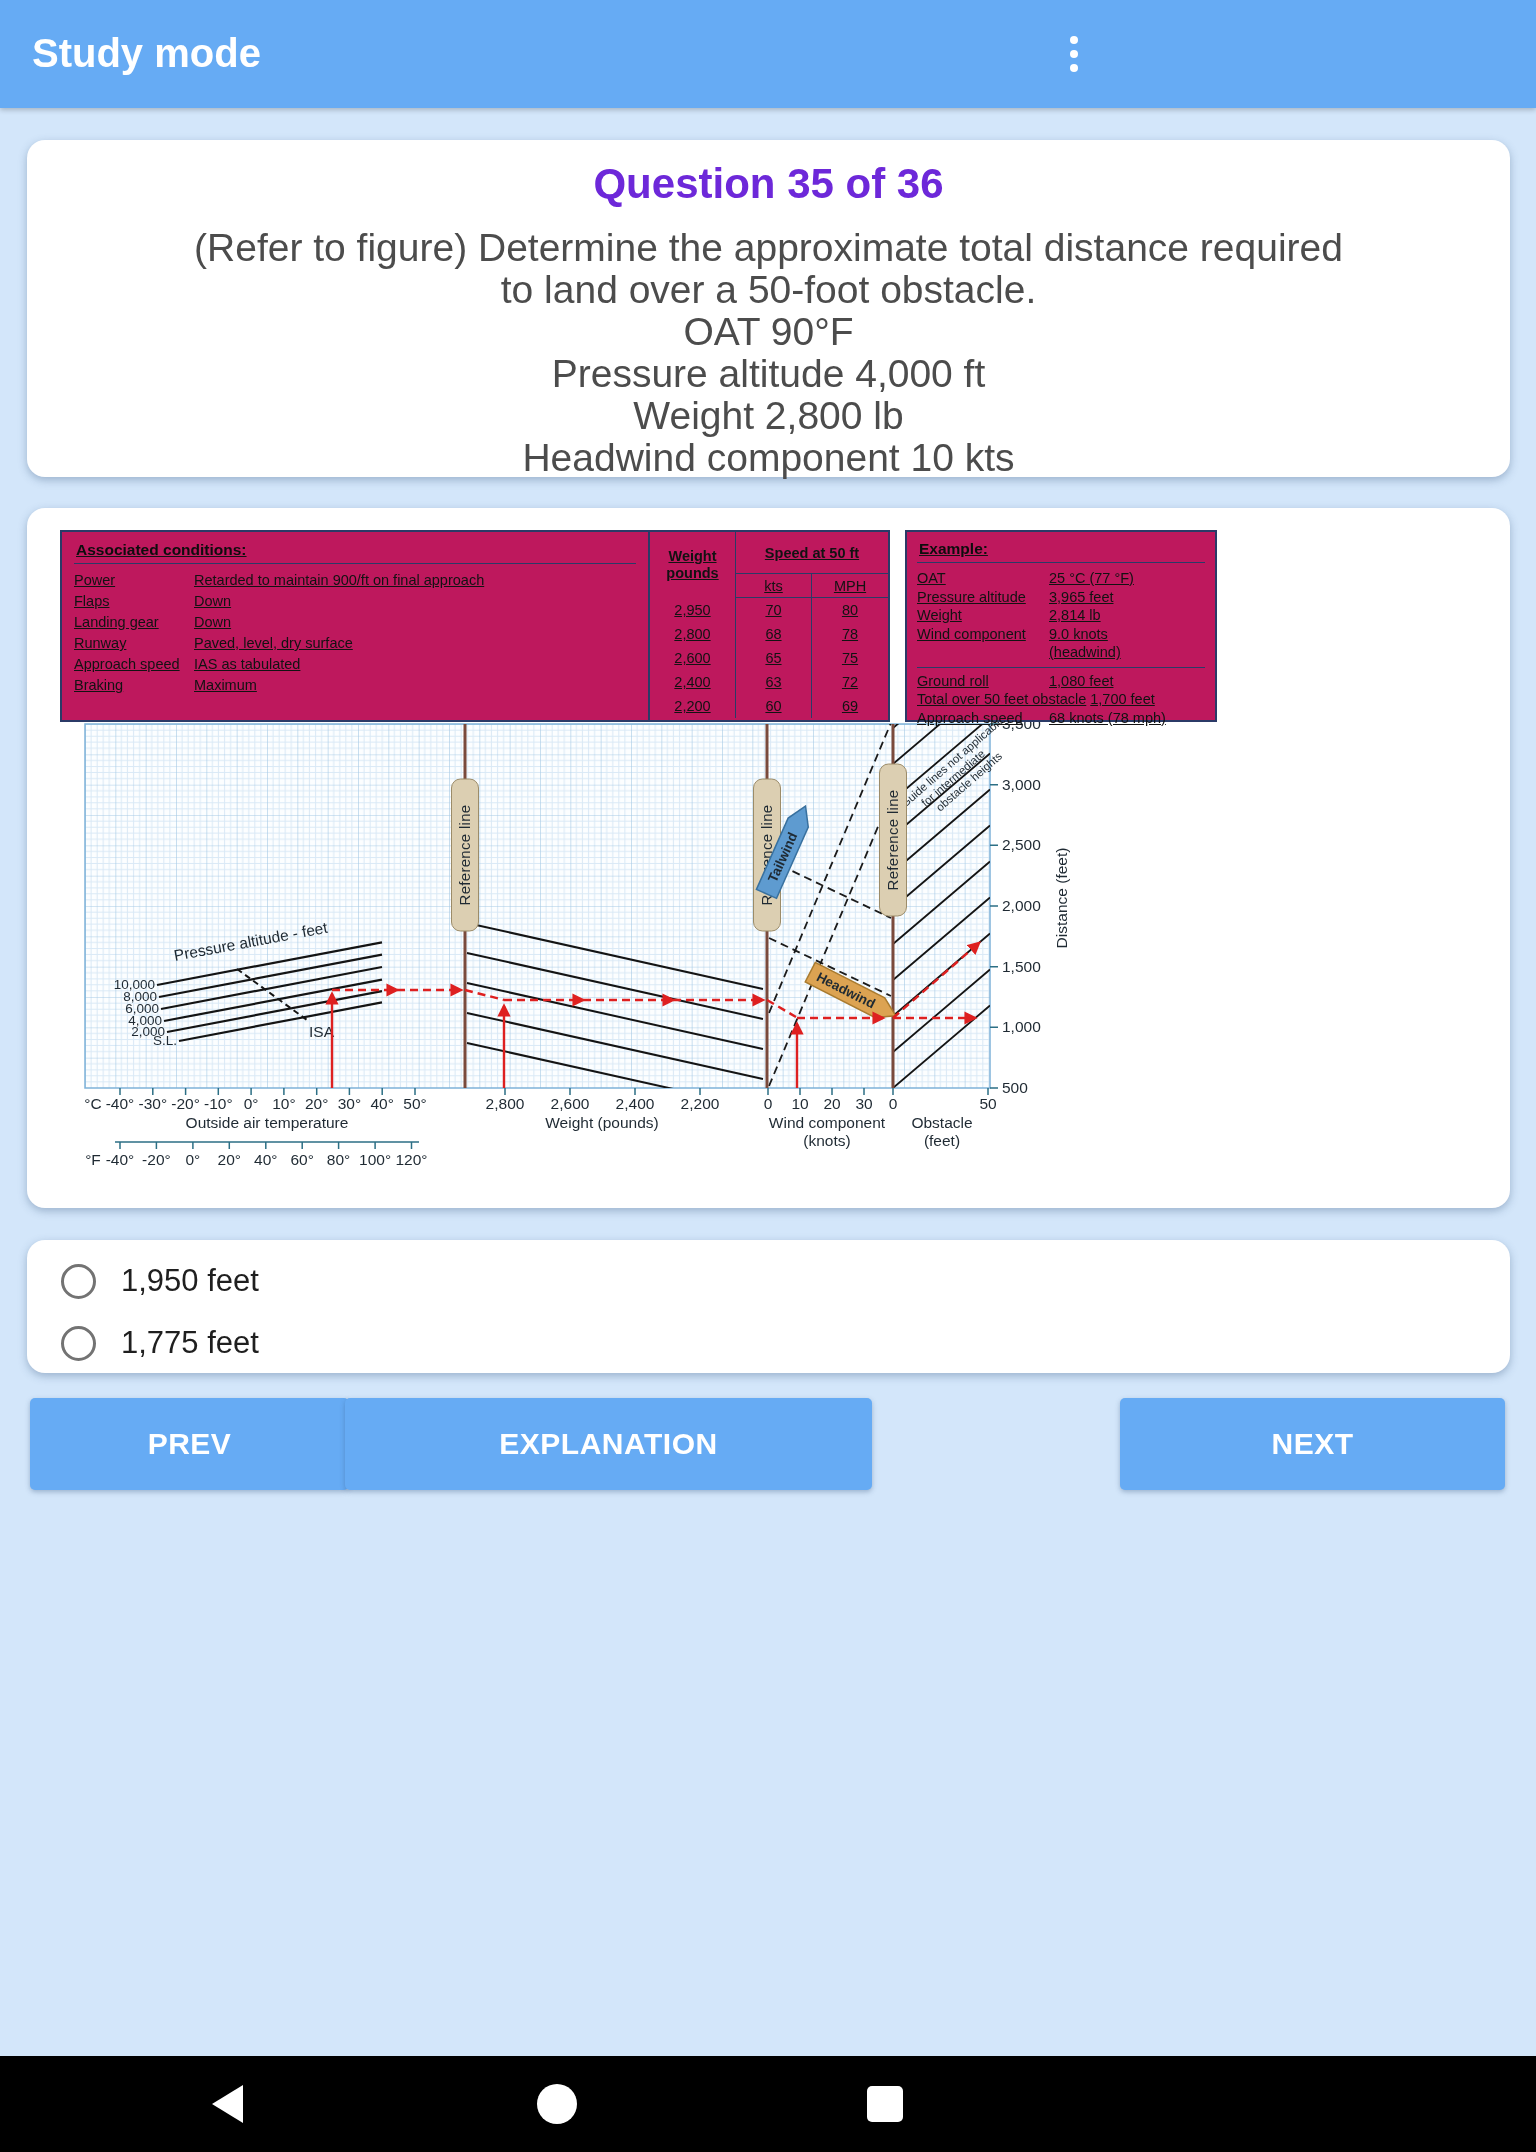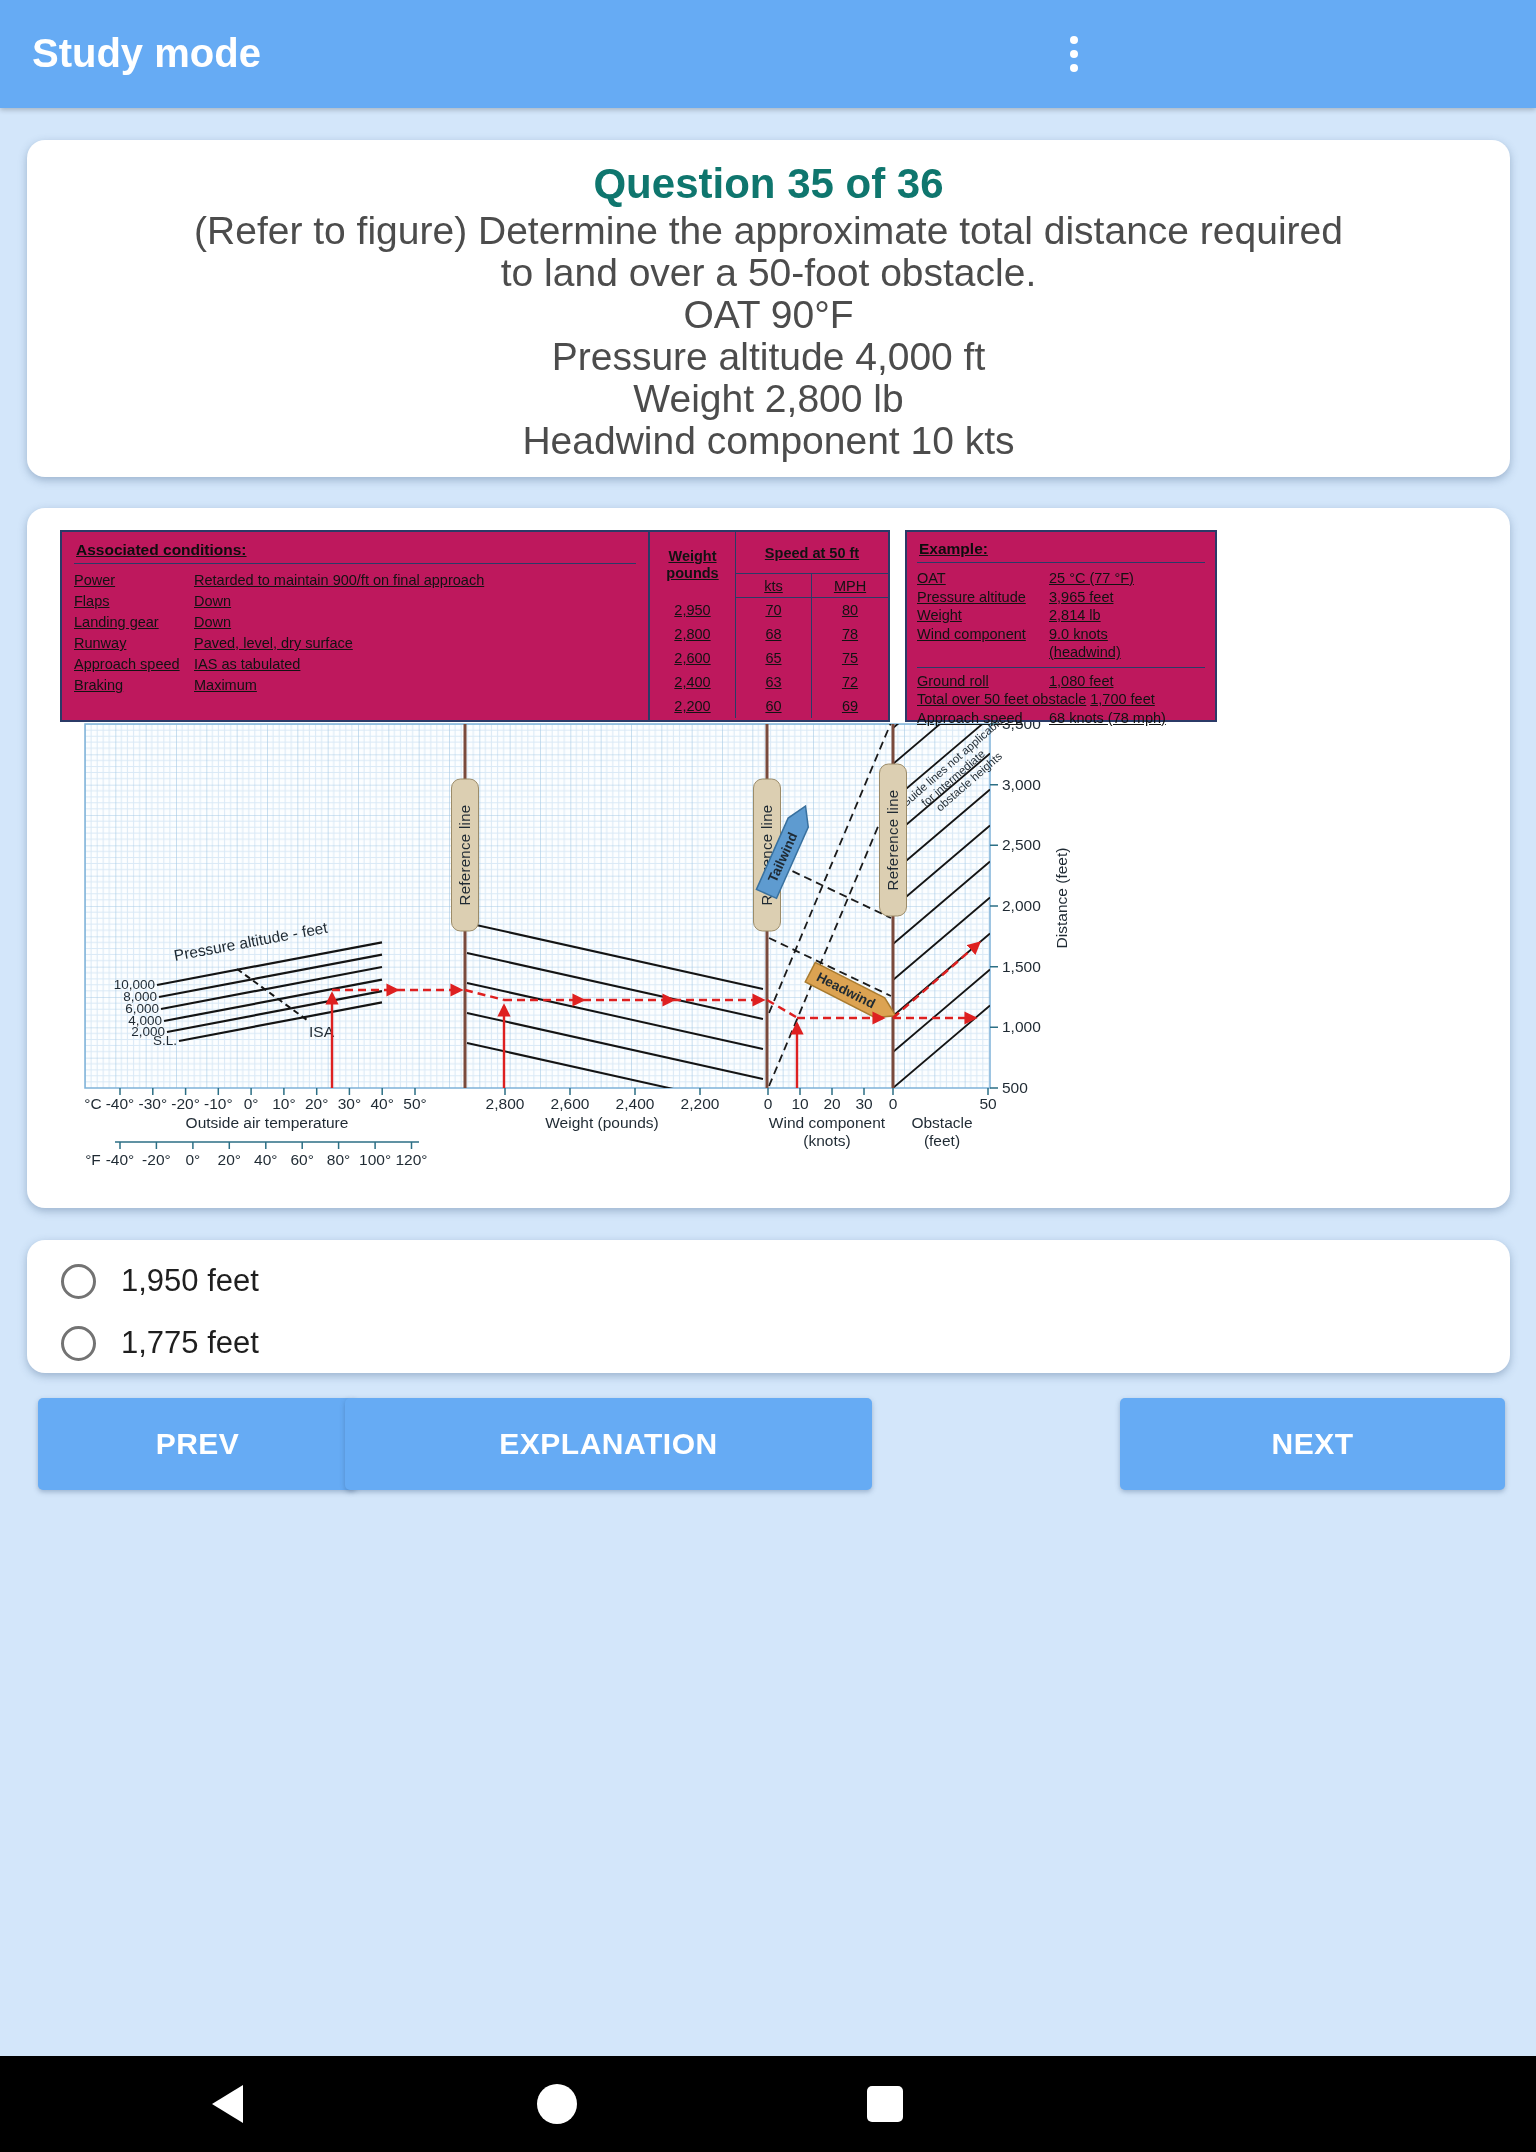--- a/index.html
+++ b/index.html
@@ -9,21 +9,21 @@
   
   .appbar { position:absolute; left:0; top:0; width:1536px; height:108px; background:#66abf4; box-shadow:0 2px 5px rgba(0,0,0,.22); z-index:5; }
   .appbar-title { position:absolute; left:32px; top:50%; transform:translateY(-52%); font-size:40px; font-weight:bold; color:#ffffff; }
   .kebab { position:absolute; left:1062px; top:50%; transform:translateY(-50%); display:flex; flex-direction:column; gap:6px; padding:8px; cursor:pointer; }
   .kebab .dot { width:8px; height:8px; border-radius:50%; background:#ffffff; }
 
   
   .card { position:absolute; left:27px; width:1483px; background:#ffffff; border-radius:18px; box-shadow:0 3px 9px rgba(50,80,120,.35); }
 
   .question-card { top:140px; height:337px; text-align:center; padding:20px 36px; }
-  .q-title { font-size:42px; font-weight:bold; color:#0f766e; margin-bottom:2px; }
+  .q-title { font-size:42px; font-weight:bold; color:#6d28d9; margin-bottom:19px; }
   .q-line { font-size:39px; color:#4c4c4c; line-height:42px; }
 
   .figure-card { top:508px; height:700px; overflow:hidden; }
   .chart-svg { position:absolute; left:0; top:0; z-index:1; }
   .fig-box { position:absolute; z-index:2; background:#be185d; border:2px solid #2b3a67; color:#121212;text-decoration:underline; }
   .box-title { font-size:15.5px; font-weight:bold; color:#0d0d0d; border-bottom:1.5px solid #2b3a67; padding:2px 2px 4px 2px; margin-bottom:6px; }
 
   .cond-box { left:33px; top:22px; width:590px; height:192px; padding:7px 12px; }
   .cond-row { display:grid; grid-template-columns:120px 1fr; font-size:14.5px; line-height:21px; }
 
@@ -44,21 +44,21 @@
 
   
   .answers-card { top:1240px; height:133px; overflow:hidden; }
   .answer-row { position:absolute; left:0; width:100%; height:62px; display:flex; align-items:center; padding-left:34px; cursor:pointer; }
   .answer-row.r0 { top:10px; } .answer-row.r1 { top:72px; }
   .radio { width:35px; height:35px; border:3px solid #737373; border-radius:50%; background:#fff; flex:none; }
   .answer-label { font-size:31px; color:#1f1f1f; margin-left:25px; }
 
   
   .btn { position:absolute; top:1398px; height:92px; background:#66abf4; border:none; border-radius:5px; color:#ffffff; font-family:"Liberation Sans", sans-serif; font-size:30px; font-weight:bold; letter-spacing:.5px; cursor:pointer; box-shadow:0 2px 5px rgba(50,80,120,.35); }
-  .btn-prev { left:38px; width:319px; }
+  .btn-prev { left:30px; width:319px; }
   .btn-expl { left:345px; width:527px; }
   .btn-next { left:1120px; width:385px; }
 
   
   .navbar { position:absolute; left:0; top:2056px; width:1536px; height:96px; background:#000000; }
   .nav-back { position:absolute; left:212px; top:29px; width:0; height:0; border-top:19px solid transparent; border-bottom:19px solid transparent; border-right:31px solid #ffffff; cursor:pointer; }
   .nav-home { position:absolute; left:537px; top:28px; width:40px; height:40px; border-radius:50%; background:#ffffff; cursor:pointer; }
   .nav-recents { position:absolute; left:867px; top:30px; width:36px; height:36px; border-radius:5px; background:#ffffff; cursor:pointer; }
 
   

